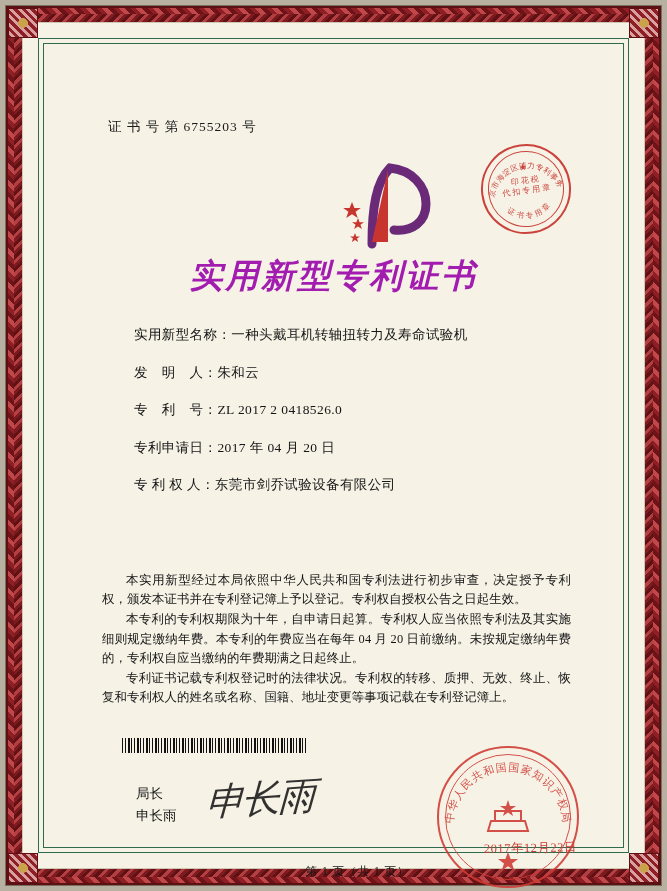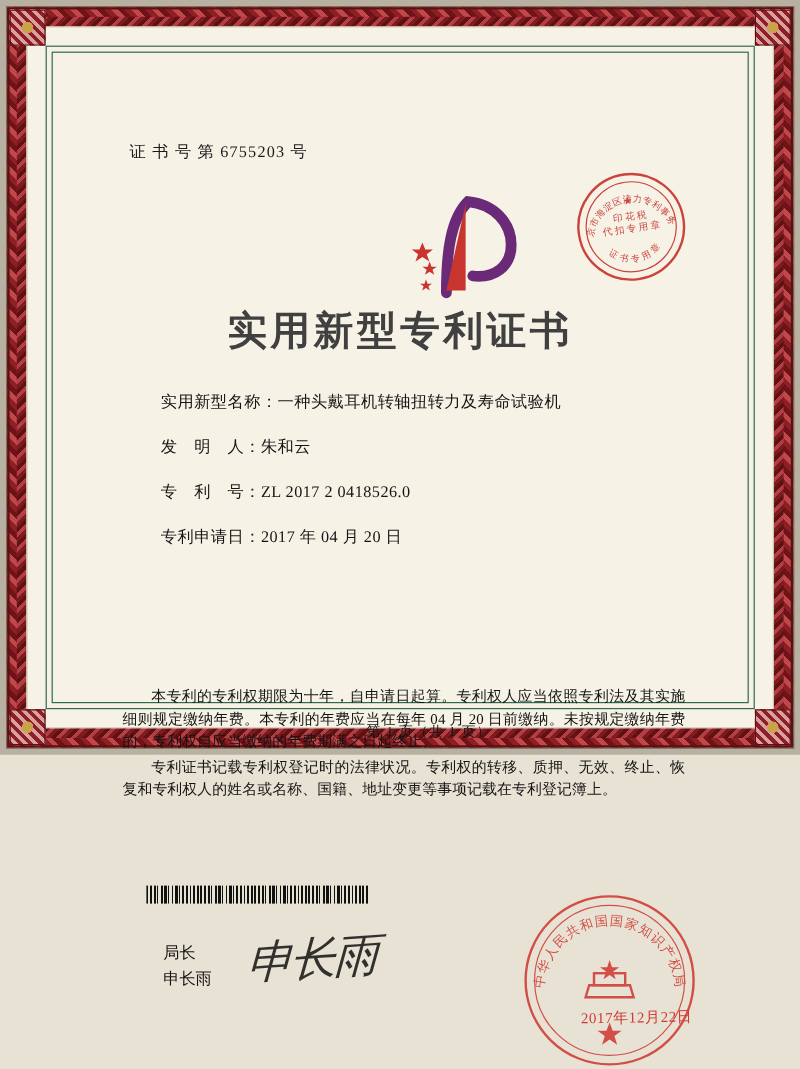--- a/index.html
+++ b/index.html
@@ -4,21 +4,21 @@
 <style>
   html,body{margin:0;padding:0;}
   body{
     width:667px;height:891px;
     background:#e8e2d4;
     font-family:"Liberation Serif", serif;
     overflow:hidden;
   }
   .page{
     position:relative;
-    width:667px;height:629px;
+    width:667px;height:891px;
     box-sizing:border-box;
     background:#f4efe3;
   }
   
   .frame-outer{
     position:absolute;inset:0;
     background:#b8b0a0;
   }
   .frame-red{
     position:absolute;inset:6px;
@@ -104,22 +104,23 @@
   }
   .seal-top .star{
     position:absolute;left:50%;top:16px;transform:translateX(-50%);
     font-size:9px;
   }
 
   .title{
     position:absolute;left:0;right:0;top:196px;
     text-align:center;
     font-size:33px;font-weight:bold;letter-spacing:3px;
-    color:#404040;
+    color:#a21caf;
     font-family:"Liberation Serif", serif;
+    font-style:italic;
   }
 
   .fields{
     position:absolute;left:54px;top:268px;right:30px;
     font-size:13.5px;color:#151515;margin-left:24px;
   }
   .field{
     margin-bottom:19.5px;
     white-space:nowrap;
     letter-spacing:.4px;
@@ -241,23 +242,27 @@
       </div>
       <div class="field">
         <span class="lab">发　明　人：</span><span class="val">朱和云</span>
       </div>
       <div class="field">
         <span class="lab">专　利　号：</span><span class="val">ZL 2017 2 0418526.0</span>
       </div>
       <div class="field">
         <span class="lab">专利申请日：</span><span class="val">2017 年 04 月 20 日</span>
       </div>
+      <div class="field">
+        <span class="lab">专 利 权 人：</span><span class="val">东莞市剑乔试验设备有限公司</span>
+      </div>
     </div>
 
     <div class="body-text">
+      <p>本实用新型经过本局依照中华人民共和国专利法进行初步审查，决定授予专利权，颁发本证书并在专利登记簿上予以登记。专利权自授权公告之日起生效。</p>
       <p>本专利的专利权期限为十年，自申请日起算。专利权人应当依照专利法及其实施细则规定缴纳年费。本专利的年费应当在每年 04 月 20 日前缴纳。未按规定缴纳年费的，专利权自应当缴纳的年费期满之日起终止。</p>
       <p>专利证书记载专利权登记时的法律状况。专利权的转移、质押、无效、终止、恢复和专利权人的姓名或名称、国籍、地址变更等事项记载在专利登记簿上。</p>
     </div>
 
     <div class="barcode"></div>
 
     <div class="sig-block">
       <div>局长</div>
       <div>申长雨</div>
     </div>

